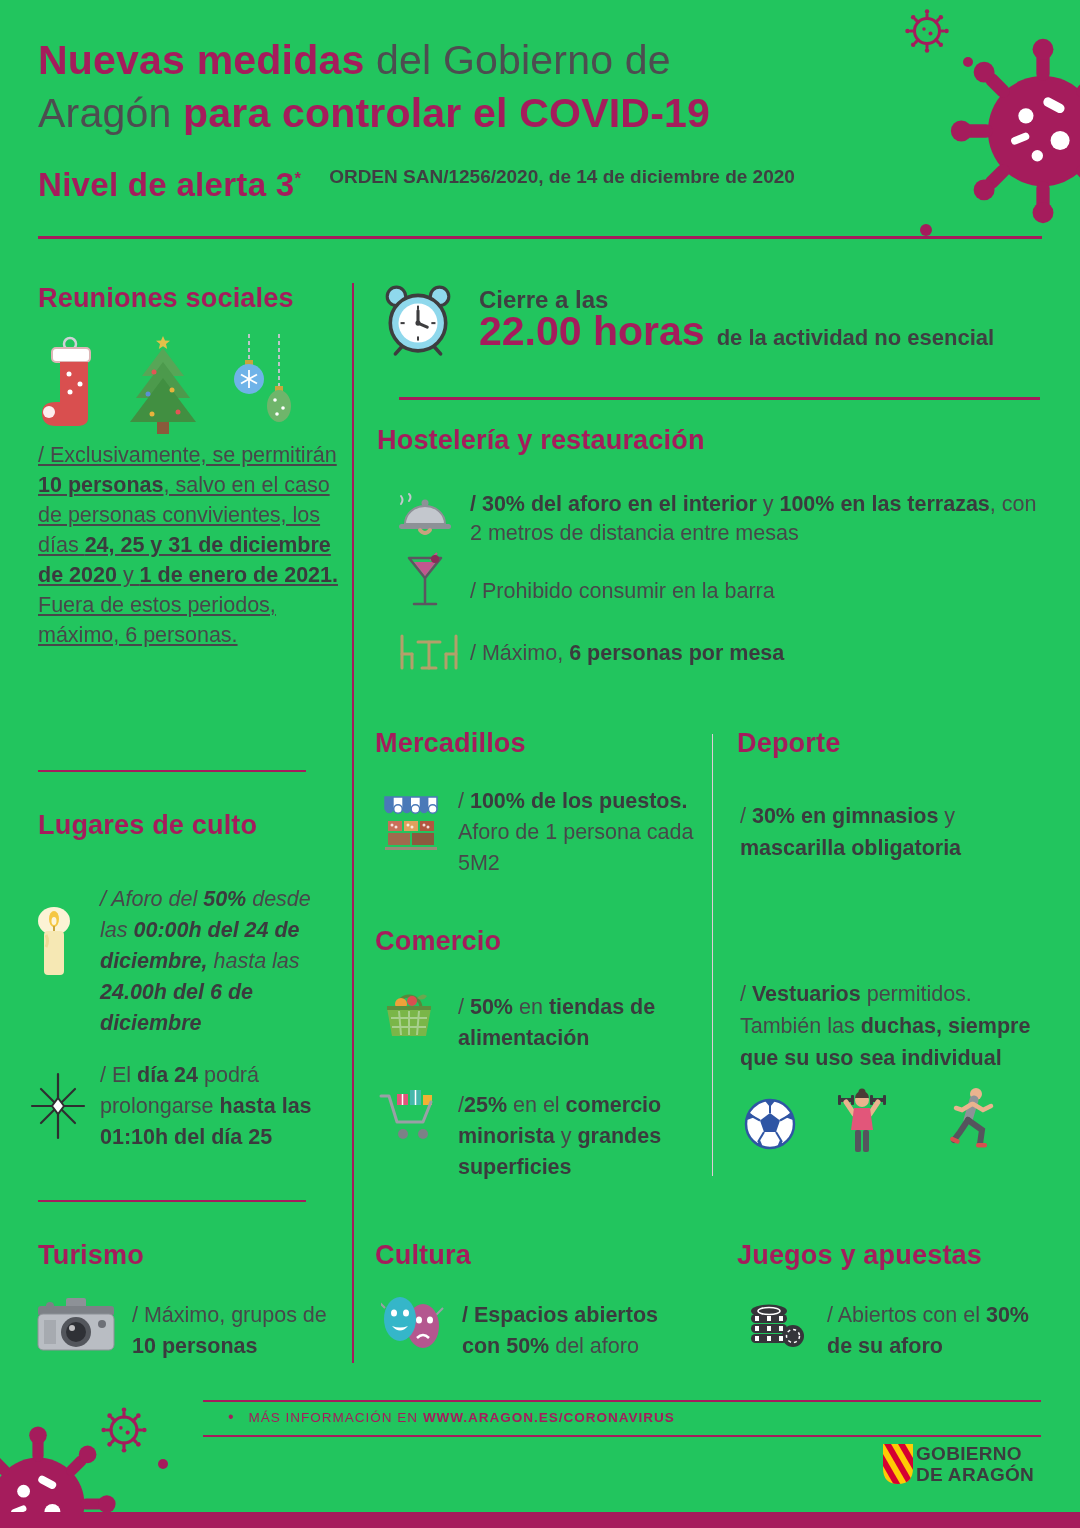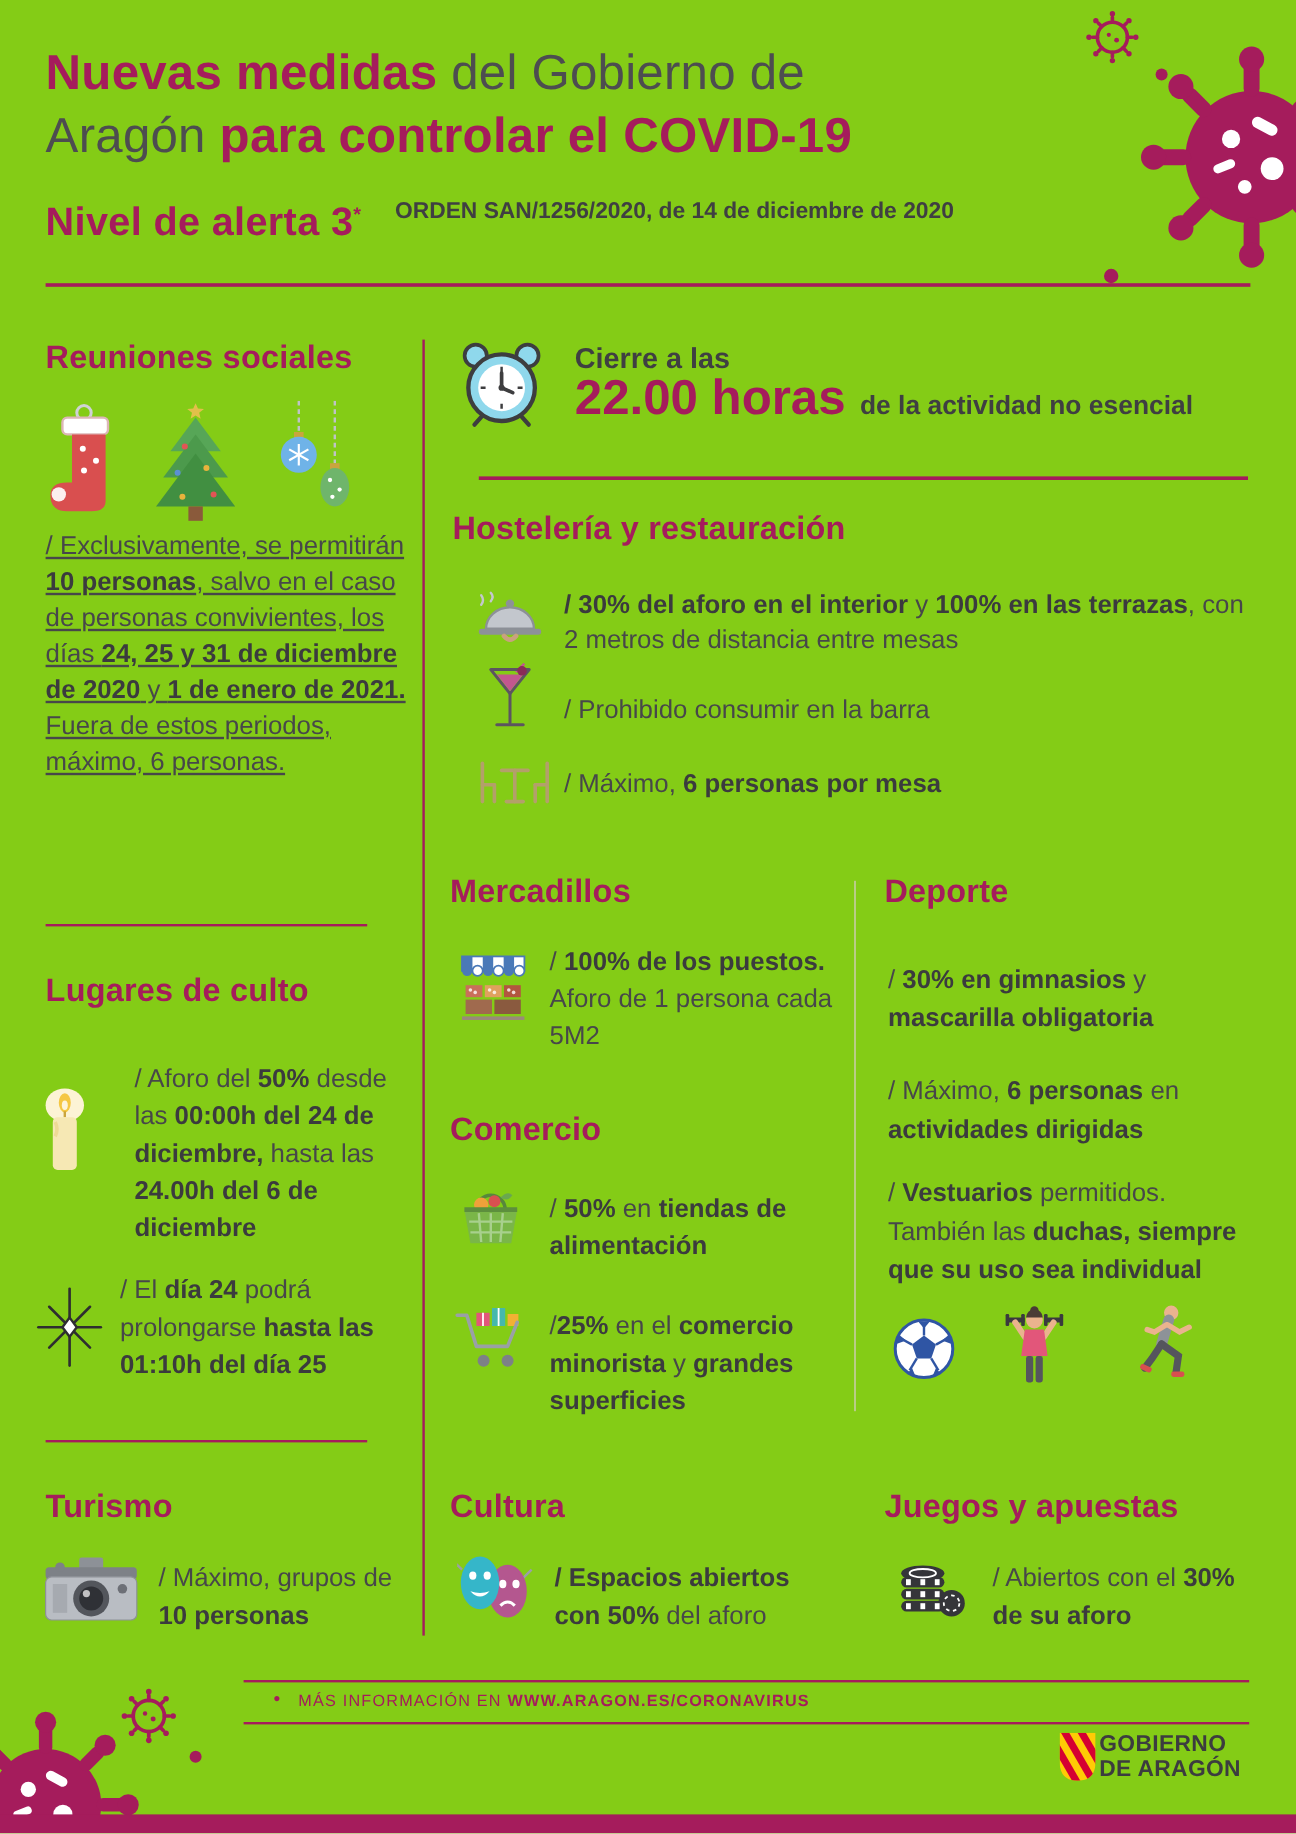--- a/index.html
+++ b/index.html
@@ -2,21 +2,21 @@
 <html><head>
 <meta charset="utf-8">
 <style>
   :root{
     --magenta:#a51c5c;
     --ink:#47474a;
     --ink2:#3b3b3e;
   }
   *{margin:0;padding:0;box-sizing:border-box;}
   html,body{background:#fff;}
-  .page{position:relative;width:1080px;height:1528px;background:#84cc16;overflow:hidden;
+  .page{position:relative;width:1080px;height:1528px;background:#22c55e;overflow:hidden;
         font-family:"Liberation Sans",sans-serif;color:var(--ink);}
   .abs{position:absolute;}
   .hr{background:var(--magenta);}
   
   .t-line{font-size:41px;line-height:53px;color:#4d4d50;font-weight:400;letter-spacing:.2px;}
   .t-accent{color:var(--magenta);font-weight:800;}
   .alert-row{display:flex;align-items:flex-start;gap:28px;}
   .alert-text{font-size:33px;color:var(--magenta);font-weight:600;letter-spacing:.3px;}
   .alert-text sup{font-size:.5em;}
   .order-ref{font-size:19px;font-weight:700;color:#3f3f42;padding-bottom:5px;}
@@ -169,21 +169,21 @@
   <h2 class="abs sec-title" style="left:38px;top:810px;">Lugares de culto</h2>
 
   <svg class="abs" style="left:28px;top:905px;" width="52" height="76" viewBox="0 0 52 76">
     <ellipse cx="26" cy="16" rx="16" ry="14" fill="#fcf3d5"></ellipse>
     <ellipse cx="26" cy="14" rx="5" ry="8" fill="#f5c742"></ellipse>
     <ellipse cx="26" cy="16" rx="2.5" ry="4" fill="#fff" opacity="0.8"></ellipse>
     <line x1="26" y1="21" x2="26" y2="26" stroke="#caa53e" stroke-width="2"></line>
     <rect x="16" y="26" width="20" height="44" rx="4" fill="#f6e8b4"></rect>
     <path d="M18 30 q3 6 0 12" stroke="#eeda96" stroke-width="3" fill="none"></path>
   </svg>
-  <p class="abs body-text" style="left:112px;top:884px;width:242px;line-height:31px;">/ Aforo del <b>50%</b>  desde las <b>00:00h del 24 de diciembre,</b> hasta las <b>24.00h del 6 de diciembre</b></p>
+  <p class="abs body-text" style="left:100px;top:884px;width:242px;line-height:31px;font-style:italic;">/ Aforo del <b>50%</b>  desde las <b>00:00h del 24 de diciembre,</b> hasta las <b>24.00h del 6 de diciembre</b></p>
 
   <svg class="abs" style="left:26px;top:1072px;" width="64" height="68" viewBox="0 0 64 68">
     <g stroke="#2e2e30" stroke-width="2.2" stroke-linecap="round">
       <line x1="32" y1="2" x2="32" y2="66"></line>
       <line x1="6" y1="34" x2="58" y2="34"></line>
       <line x1="15" y1="17" x2="49" y2="51"></line>
       <line x1="49" y1="17" x2="15" y2="51"></line>
     </g>
     <polygon points="32,26 38,34 32,42 26,34" fill="#fff" stroke="#2e2e30" stroke-width="2"></polygon>
   </svg>
@@ -350,21 +350,20 @@
     <ellipse cx="13" cy="19" rx="3" ry="3.5" fill="#fff"></ellipse>
     <ellipse cx="25" cy="19" rx="3" ry="3.5" fill="#fff"></ellipse>
     <path d="M11 32 q8 9 16 0 q-8 3 -16 0" fill="#fff"></path>
   </svg>
   <p class="abs body-text" style="left:462px;top:1300px;width:228px;line-height:31px;"><b>/ Espacios abiertos con 50%</b> del aforo</p>
 
   <div class="abs" style="left:712px;top:734px;width:1px;height:442px;background:#ddccd5;"></div>
 
   <h2 class="abs sec-title" style="left:737px;top:728px;">Deporte</h2>
   <p class="abs body-text" style="left:740px;top:800px;width:300px;line-height:32px;">/ <b>30% en gimnasios</b> y <b>mascarilla obligatoria</b></p>
-  <p class="abs body-text" style="left:740px;top:893px;width:300px;line-height:32px;">/ Máximo, <b>6 personas</b> en <b>actividades dirigidas</b></p>
   <p class="abs body-text" style="left:740px;top:978px;width:306px;line-height:32px;">/ <b>Vestuarios</b> permitidos. También las <b>duchas, siempre que su uso sea individual</b></p>
 
   <svg class="abs" style="left:744px;top:1098px;" width="52" height="52" viewBox="0 0 52 52">
     <circle cx="26" cy="26" r="24" fill="#fff" stroke="#2f55a4" stroke-width="2.5"></circle>
     <polygon points="26,15 36,22.5 32,34 20,34 16,22.5" fill="#2f55a4"></polygon>
     <g stroke="#2f55a4" stroke-width="2">
       <line x1="26" y1="15" x2="26" y2="4"></line>
       <line x1="36" y1="22.5" x2="46" y2="17"></line>
       <line x1="32" y1="34" x2="38" y2="44"></line>
       <line x1="20" y1="34" x2="14" y2="44"></line>

